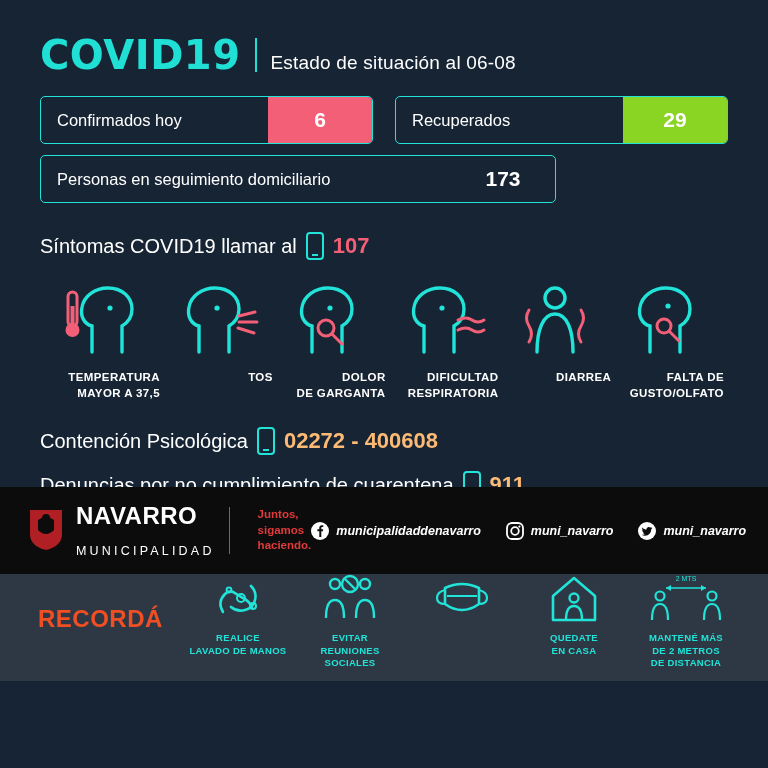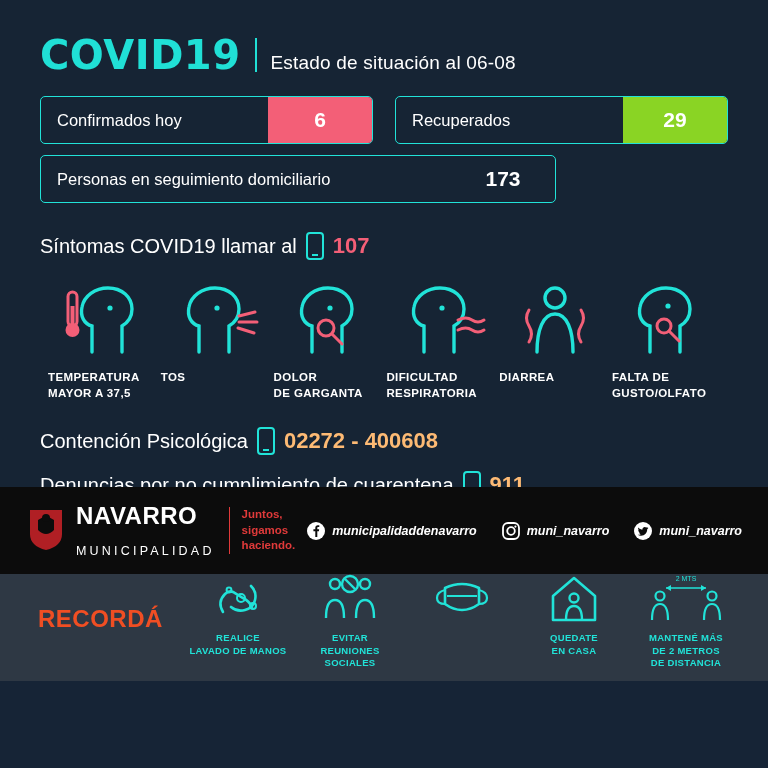--- a/index.html
+++ b/index.html
@@ -66,21 +66,21 @@
   .phone-ico { margin: 0 9px 0 9px; display:inline-flex; }
   .sym-num { color: #f35f77; font-weight: bold; font-size: 22px; }
 
   .symptoms {
     display: flex;
     justify-content: space-between;
     padding: 22px 44px 0 48px;
   }
   .sym {
     width: 112px;
-    text-align: left;
+    text-align: right;
   }
   .sym .art { height: 74px; display:flex; align-items:flex-end; justify-content:center; }
   .sym .cap {
     margin-top: 14px;
     color: #ffffff;
     font-size: 11.5px;
     font-weight: bold;
     letter-spacing: 0.4px;
     line-height: 1.35;
   }
@@ -122,21 +122,21 @@
     position: absolute; left: 0; right: 0; bottom: 0;
     height: 87px; background: #0c0c0c;
     display: flex; align-items: center; padding: 0 26px;
   }
   .brand { display: flex; align-items: center; }
   .brand-text { margin-left: 10px; color: #ffffff; }
   .brand-text .n1 { font-size: 24px; font-weight: bold; letter-spacing: 0.5px; line-height: 1; }
   .brand-text .n2 { font-size: 12.5px; letter-spacing: 3.2px; margin-top: 16px; }
   .tagline {
     border-left: 1.5px solid #e03a3a;
-    margin-left: 14px; padding-left: 12px;
+    margin-left: 14px; padding-left: 28px;
     color: #e03a3a; font-size: 11.5px; font-weight: bold; line-height: 1.35;
   }
   .socials { display: flex; align-items: center; margin-left: auto; gap: 25px; font-style: italic; }
   .social { display: flex; align-items: center; color: #ffffff; font-size: 12.5px; font-weight: bold; }
   .social .glyph { margin-right: 7px; display: inline-flex; }
 </style>
 </head>
 <body>
 
 <div class="page">

